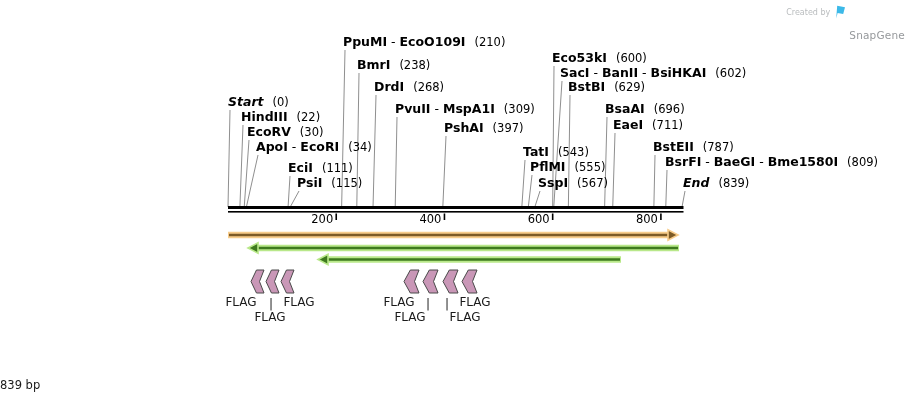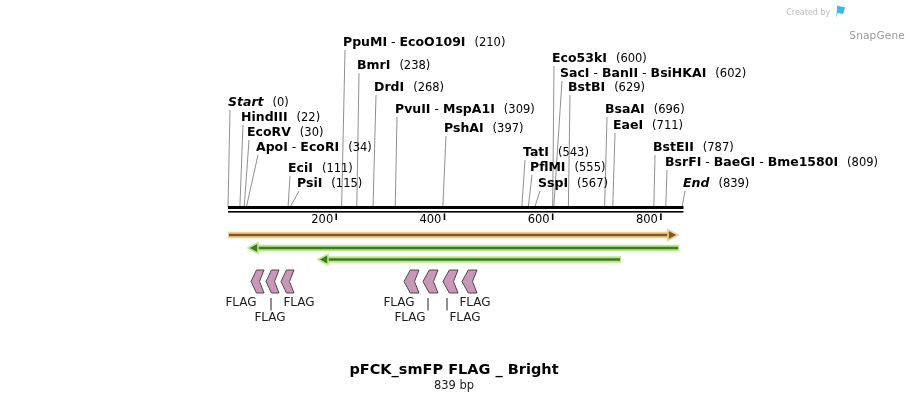--- a/index.html
+++ b/index.html
@@ -5,21 +5,21 @@
   html,body{margin:0;padding:0;background:#fff;}
   .canvas{position:relative;width:908px;height:401px;background:#ffffff;overflow:hidden;
           font-family:"DejaVu Sans",sans-serif;}
   .map-svg{position:absolute;left:0;top:0;}
   .credit{position:absolute;top:4px;right:3px;display:flex;align-items:center;height:16px;}
   .credit-prefix{font-size:8px;color:#b9bcbe;margin-right:5px;}
   .credit-brand{font-size:10.5px;color:#96999c;letter-spacing:.2px;margin-top:45px;}
   .credit svg{margin-right:3px;display:block;}
   .title{position:absolute;left:0;right:0;top:361px;text-align:center;
          font-weight:bold;font-size:14.5px;color:#000;}
-  .subtitle{position:absolute;left:0;right:0;top:378px;text-align:center;
+  .subtitle{position:absolute;left:0;right:0;top:378px;text-align:left;
          font-size:11.5px;color:#1a1a1a;}
 </style>
 </head>
 <body>
 
 <div class="canvas">
 
   <div class="credit">
     <span class="credit-prefix">Created by</span>
     <svg width="11" height="14" viewBox="0 0 11 14">
@@ -114,15 +114,14 @@
         <polygon points="477,270 468.3,270 462,281.5 468.3,293 477,293 472.5,281.5" fill="#c997b7" stroke="#4a4a4a" stroke-width="1" stroke-linejoin="miter"></polygon>
         <text x="399" y="306" fill="#1a1a1a" font-size="12" text-anchor="middle">FLAG</text>
         <text x="428" y="308" fill="#1a1a1a" font-size="12" text-anchor="middle">|</text>
         <text x="447" y="308" fill="#1a1a1a" font-size="12" text-anchor="middle">|</text>
         <text x="475" y="306" fill="#1a1a1a" font-size="12" text-anchor="middle">FLAG</text>
         <text x="410" y="321" fill="#1a1a1a" font-size="12" text-anchor="middle">FLAG</text>
         <text x="465" y="321" fill="#1a1a1a" font-size="12" text-anchor="middle">FLAG</text>
       </g>
     </svg>
 
-  <div class="title">pFCK_smFP FLAG _ Bright</div>
   <div class="subtitle">839 bp</div>
 </div>
 
 </body></html>

